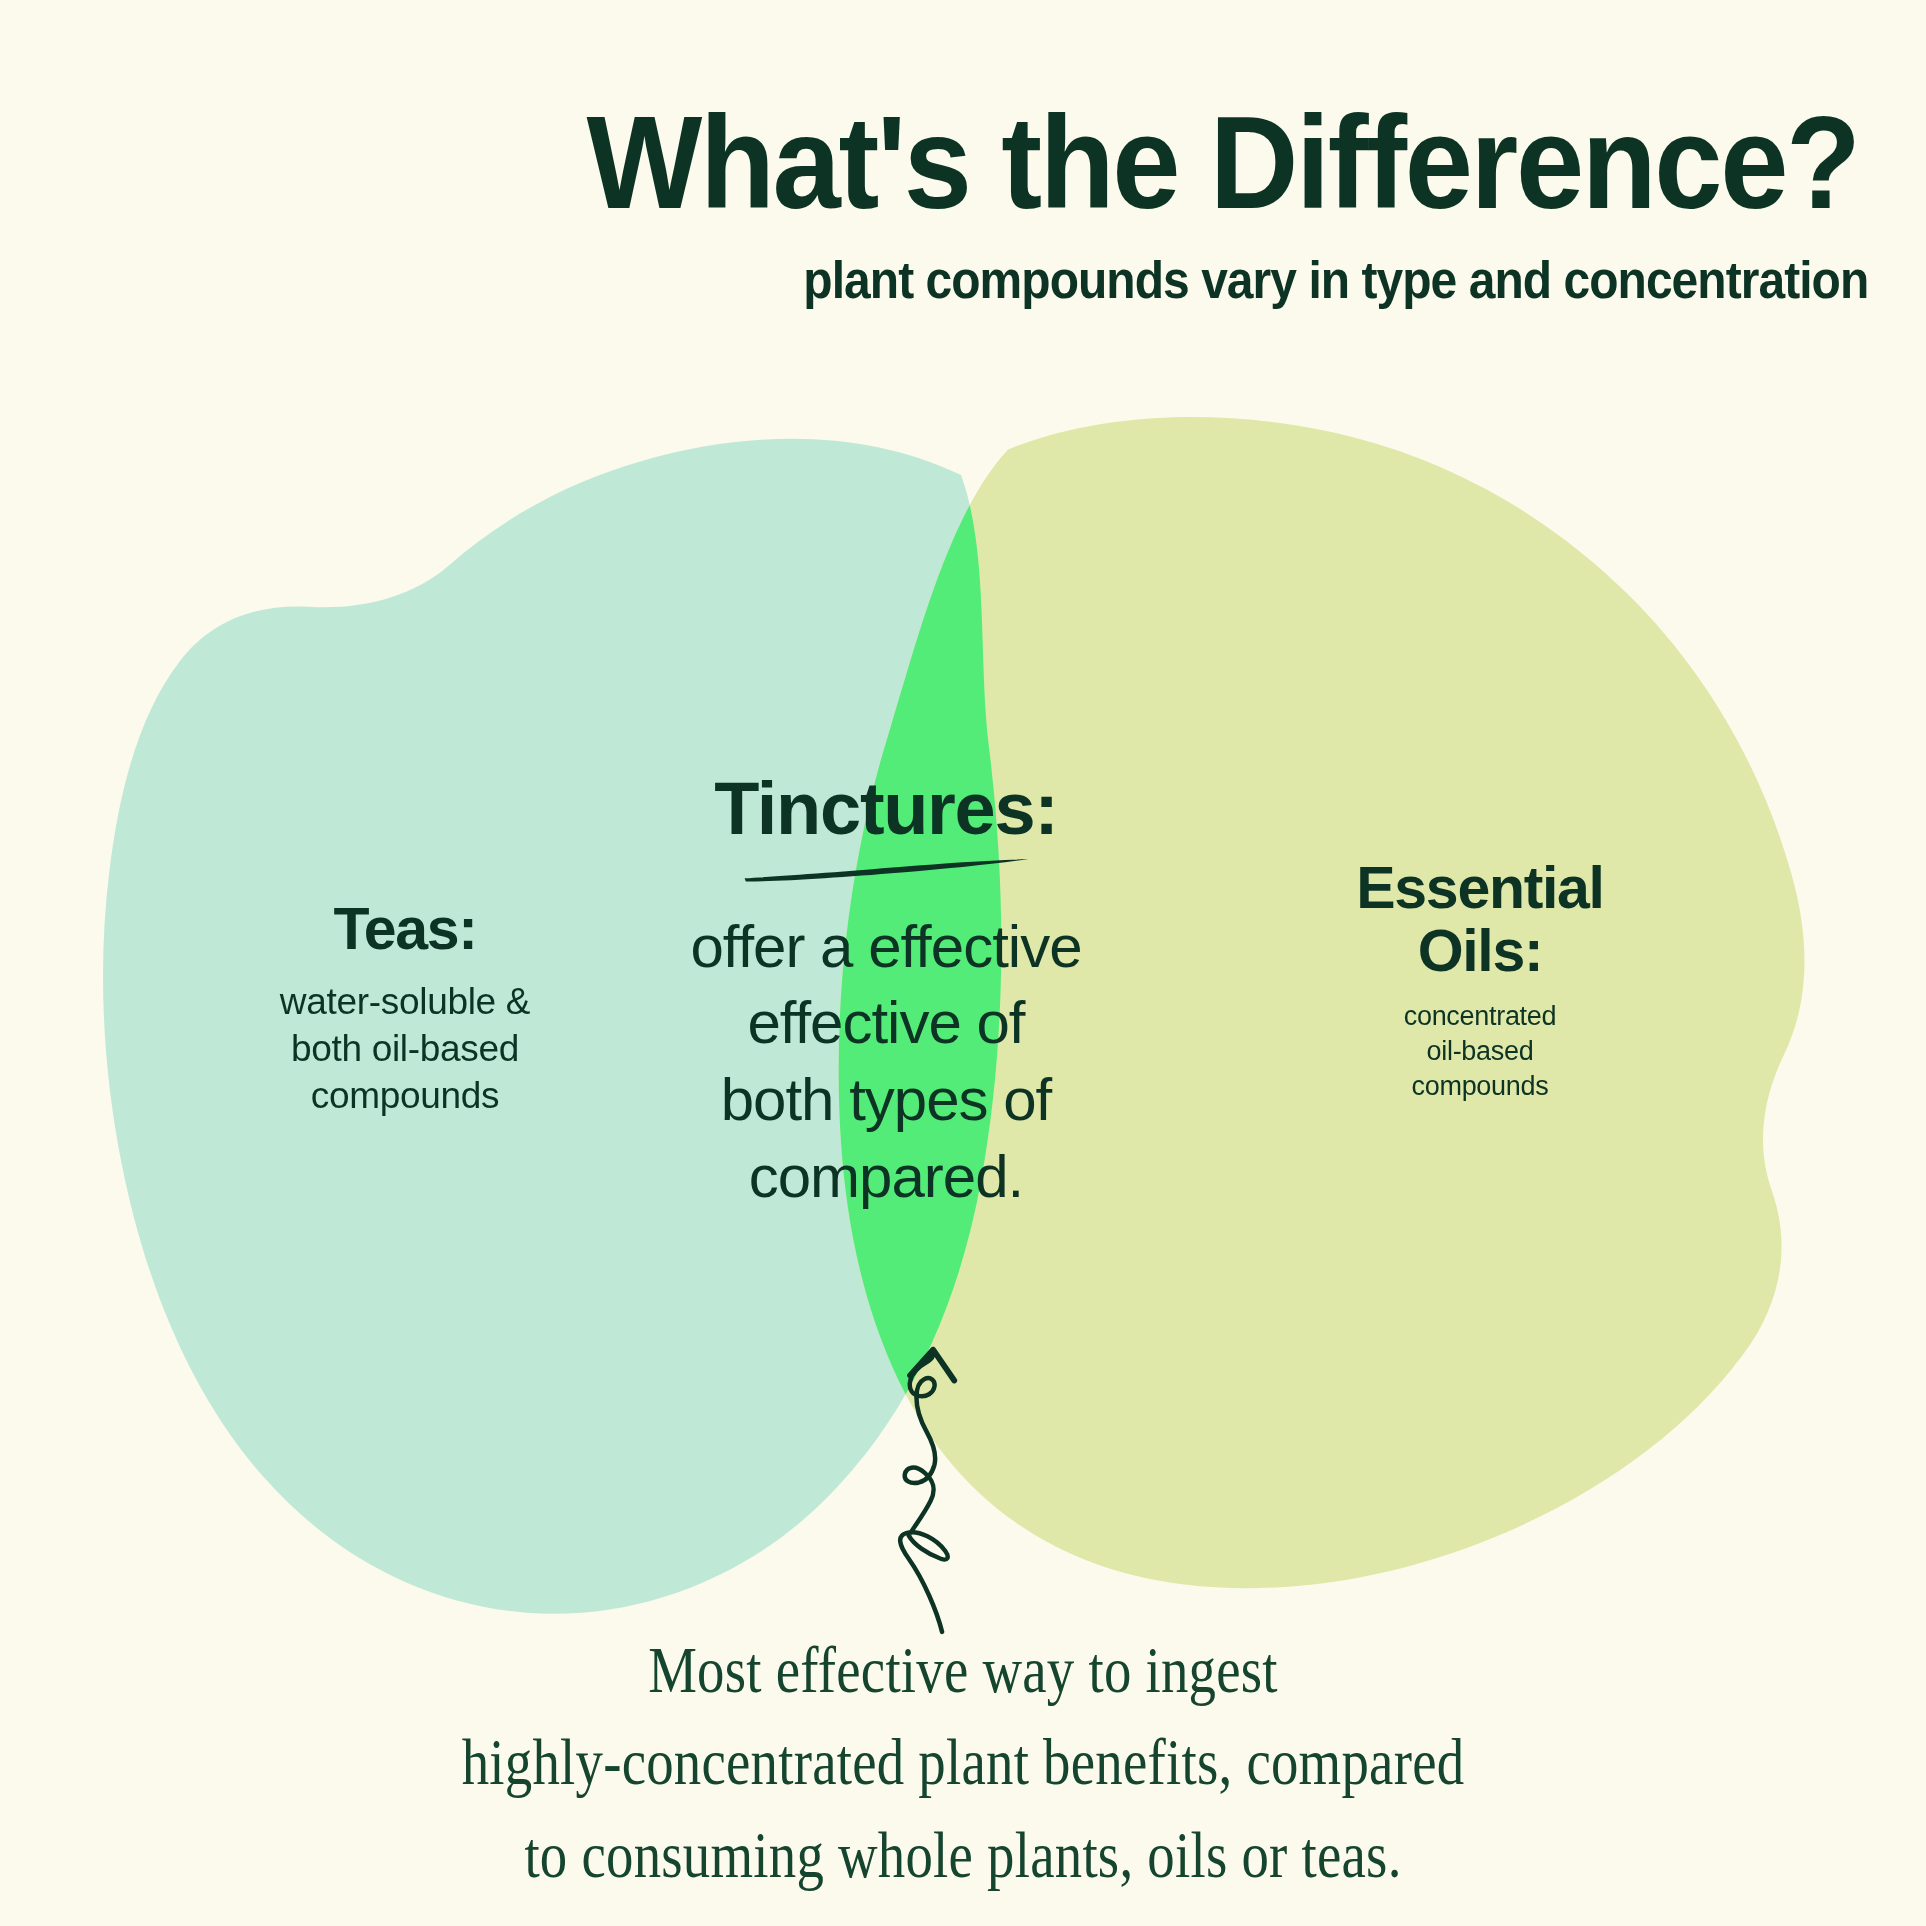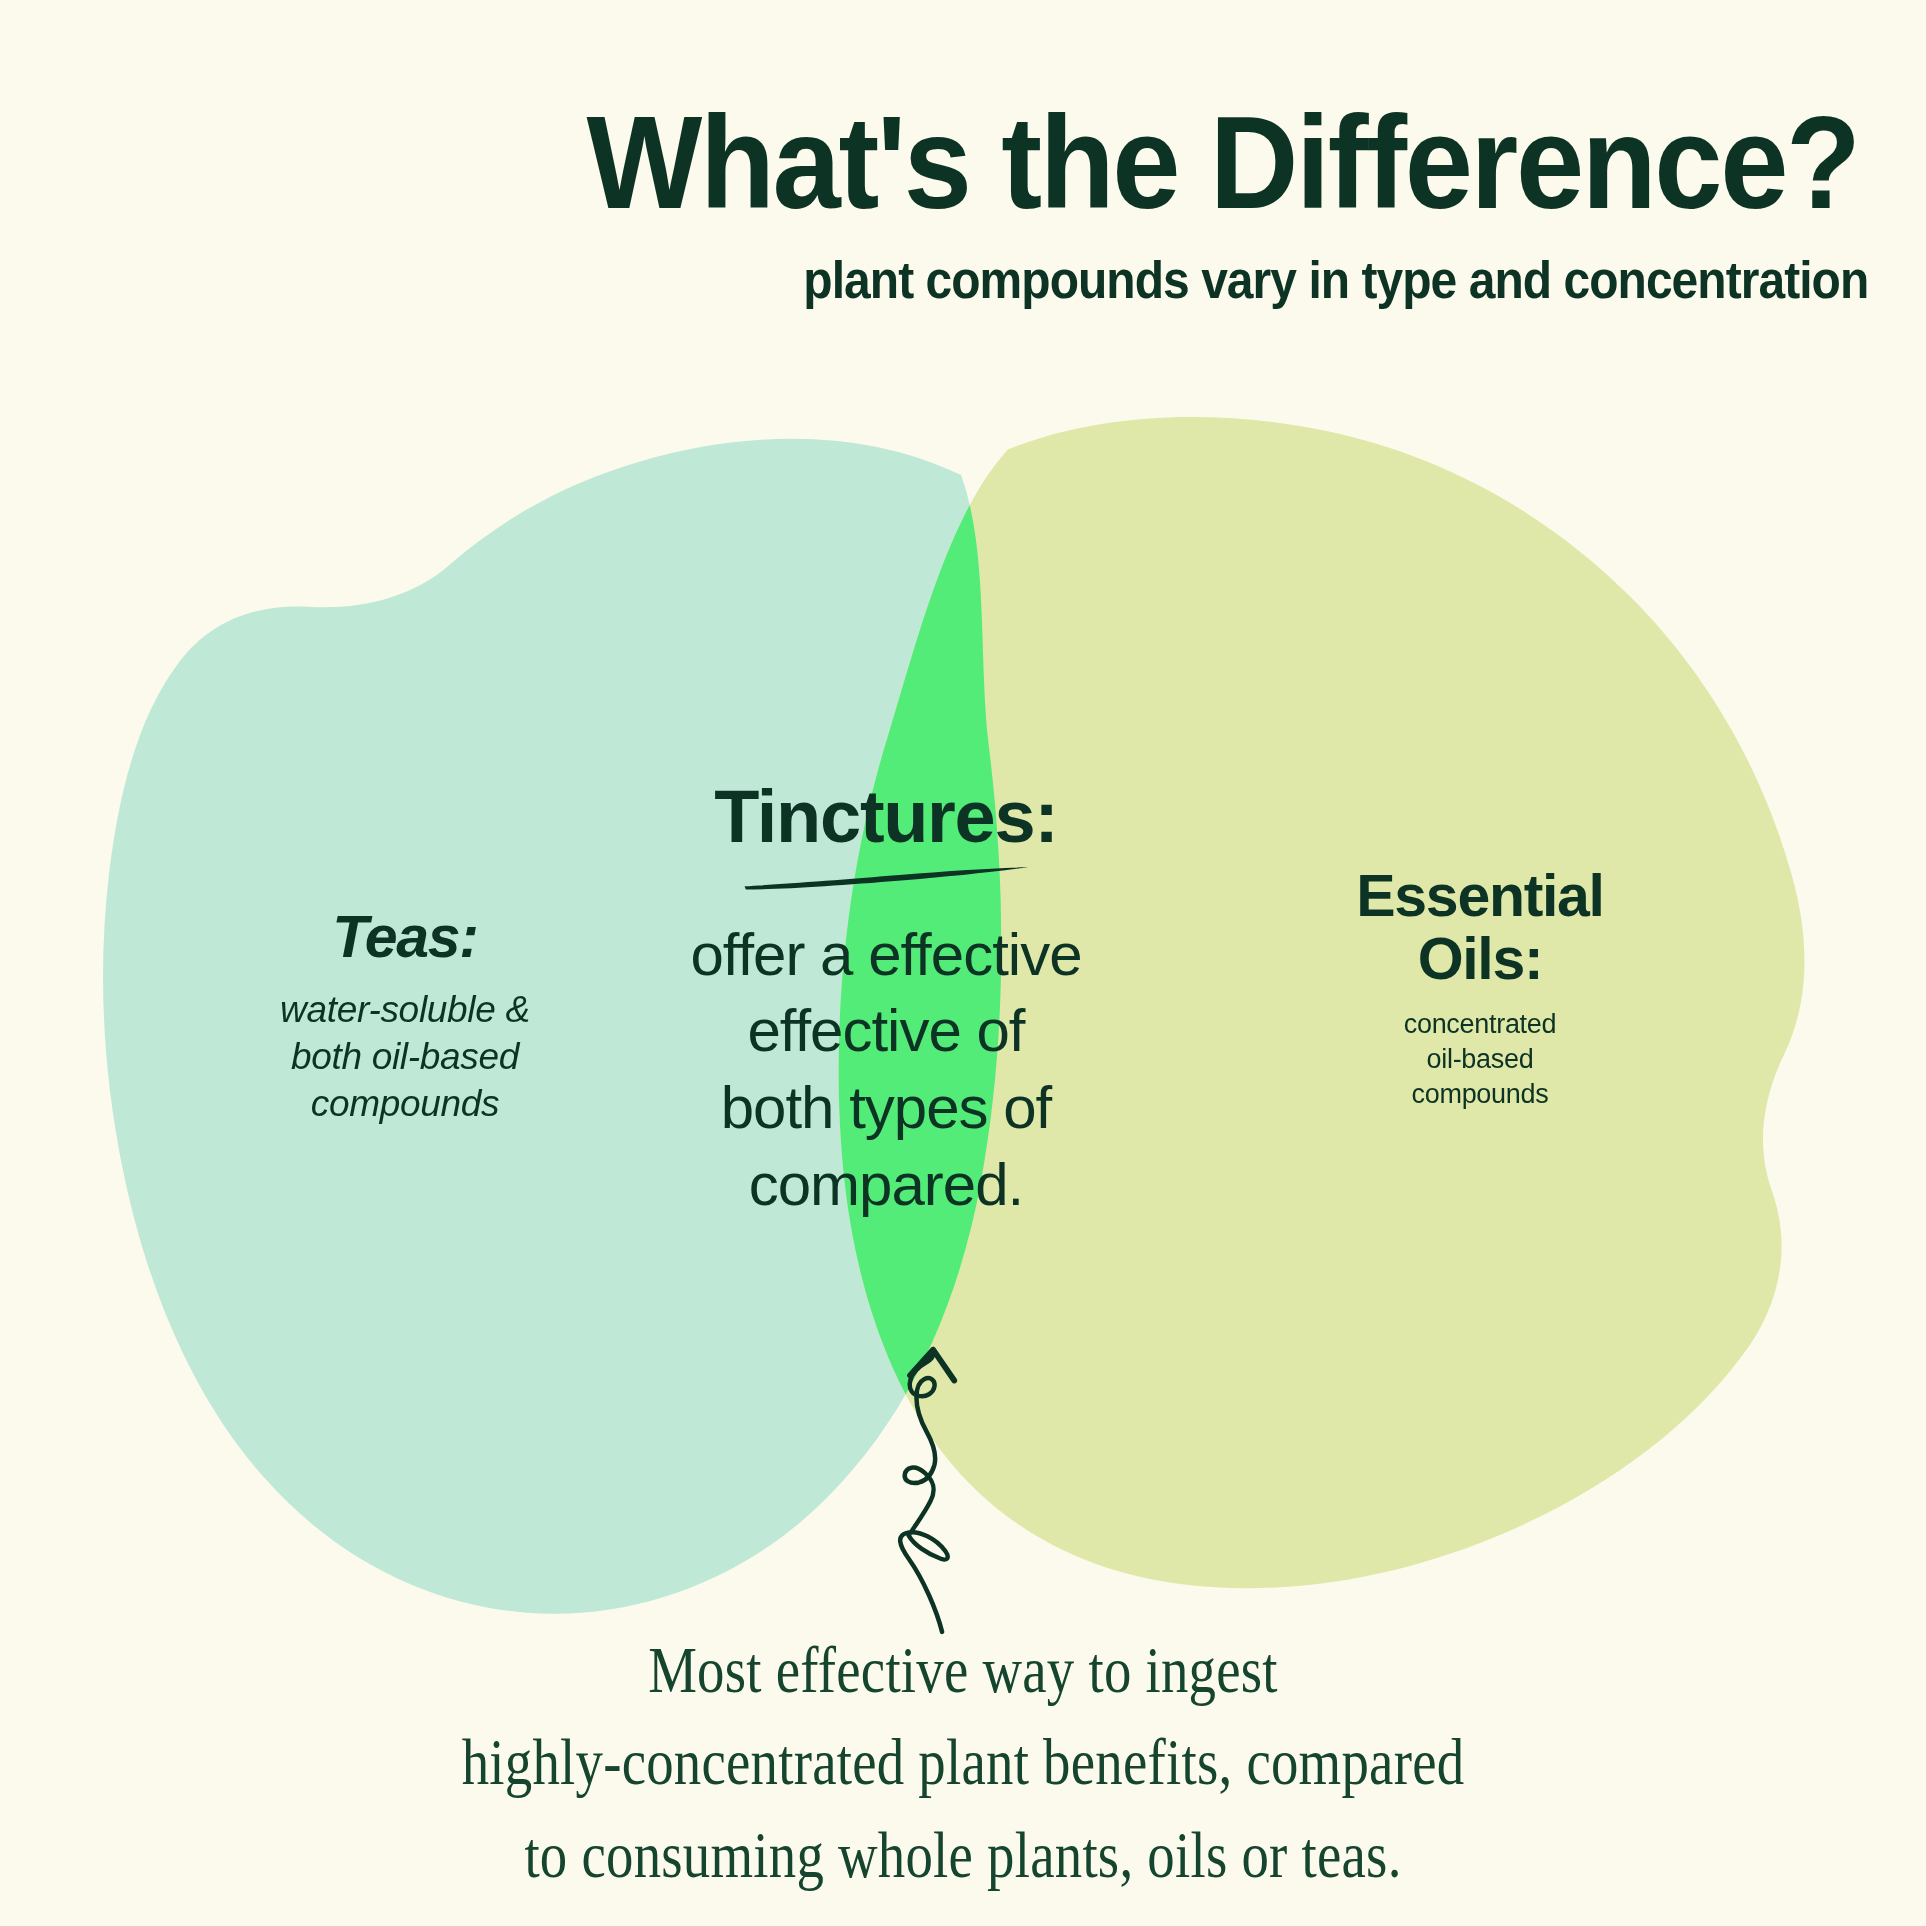--- a/index.html
+++ b/index.html
@@ -65,35 +65,34 @@
   
   .panel {
     position: absolute;
     text-align: center;
     color: #0d3324;
   }
   .panel-heading {
     font-family: "Liberation Sans", sans-serif;
     font-weight: bold;
     letter-spacing: -1.3px;
-    margin: 8px;
+    margin: 0;
   }
   .panel-body {
     font-family: "Liberation Sans", sans-serif;
     font-weight: normal;
     letter-spacing: -0.3px;
     margin: 0;
   }
 
   
   #panel-teas {
     left: 161px;
     top: 899px;
     width: 488px;
-    font-style: italic;
   }
   #panel-teas .panel-heading {
     font-size: 59px;
     line-height: 1.05;
   }
   #panel-teas .panel-body {
     font-size: 37px;
     line-height: 1.28;
     margin-top: 16.7px;
   }

